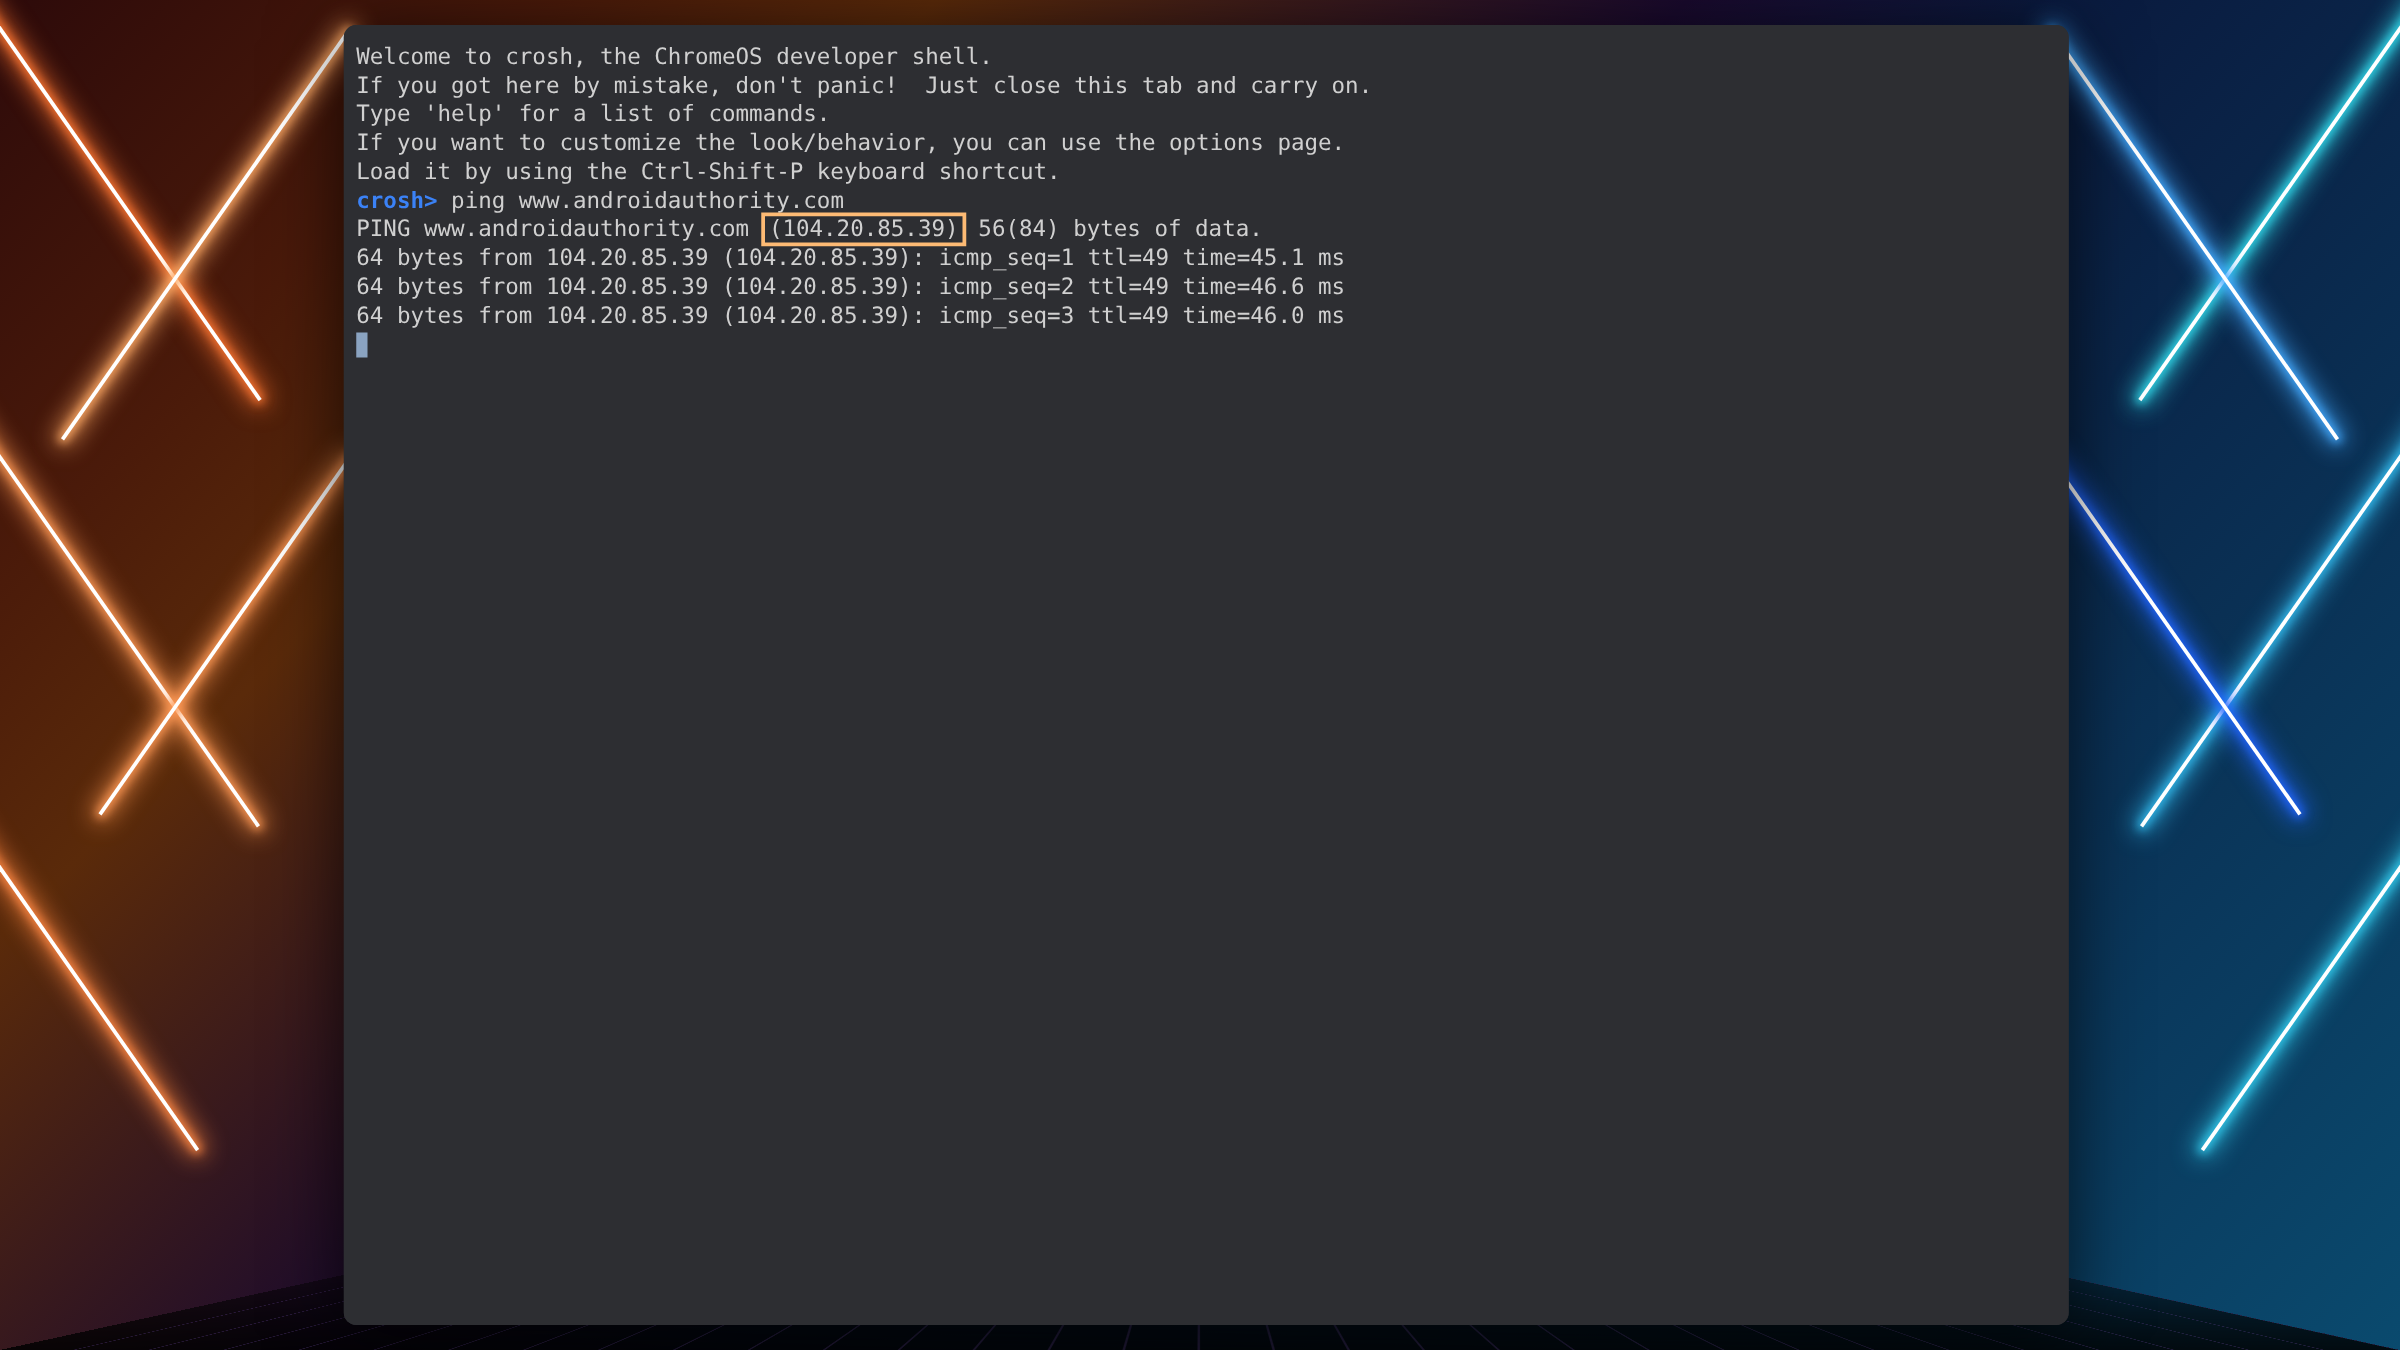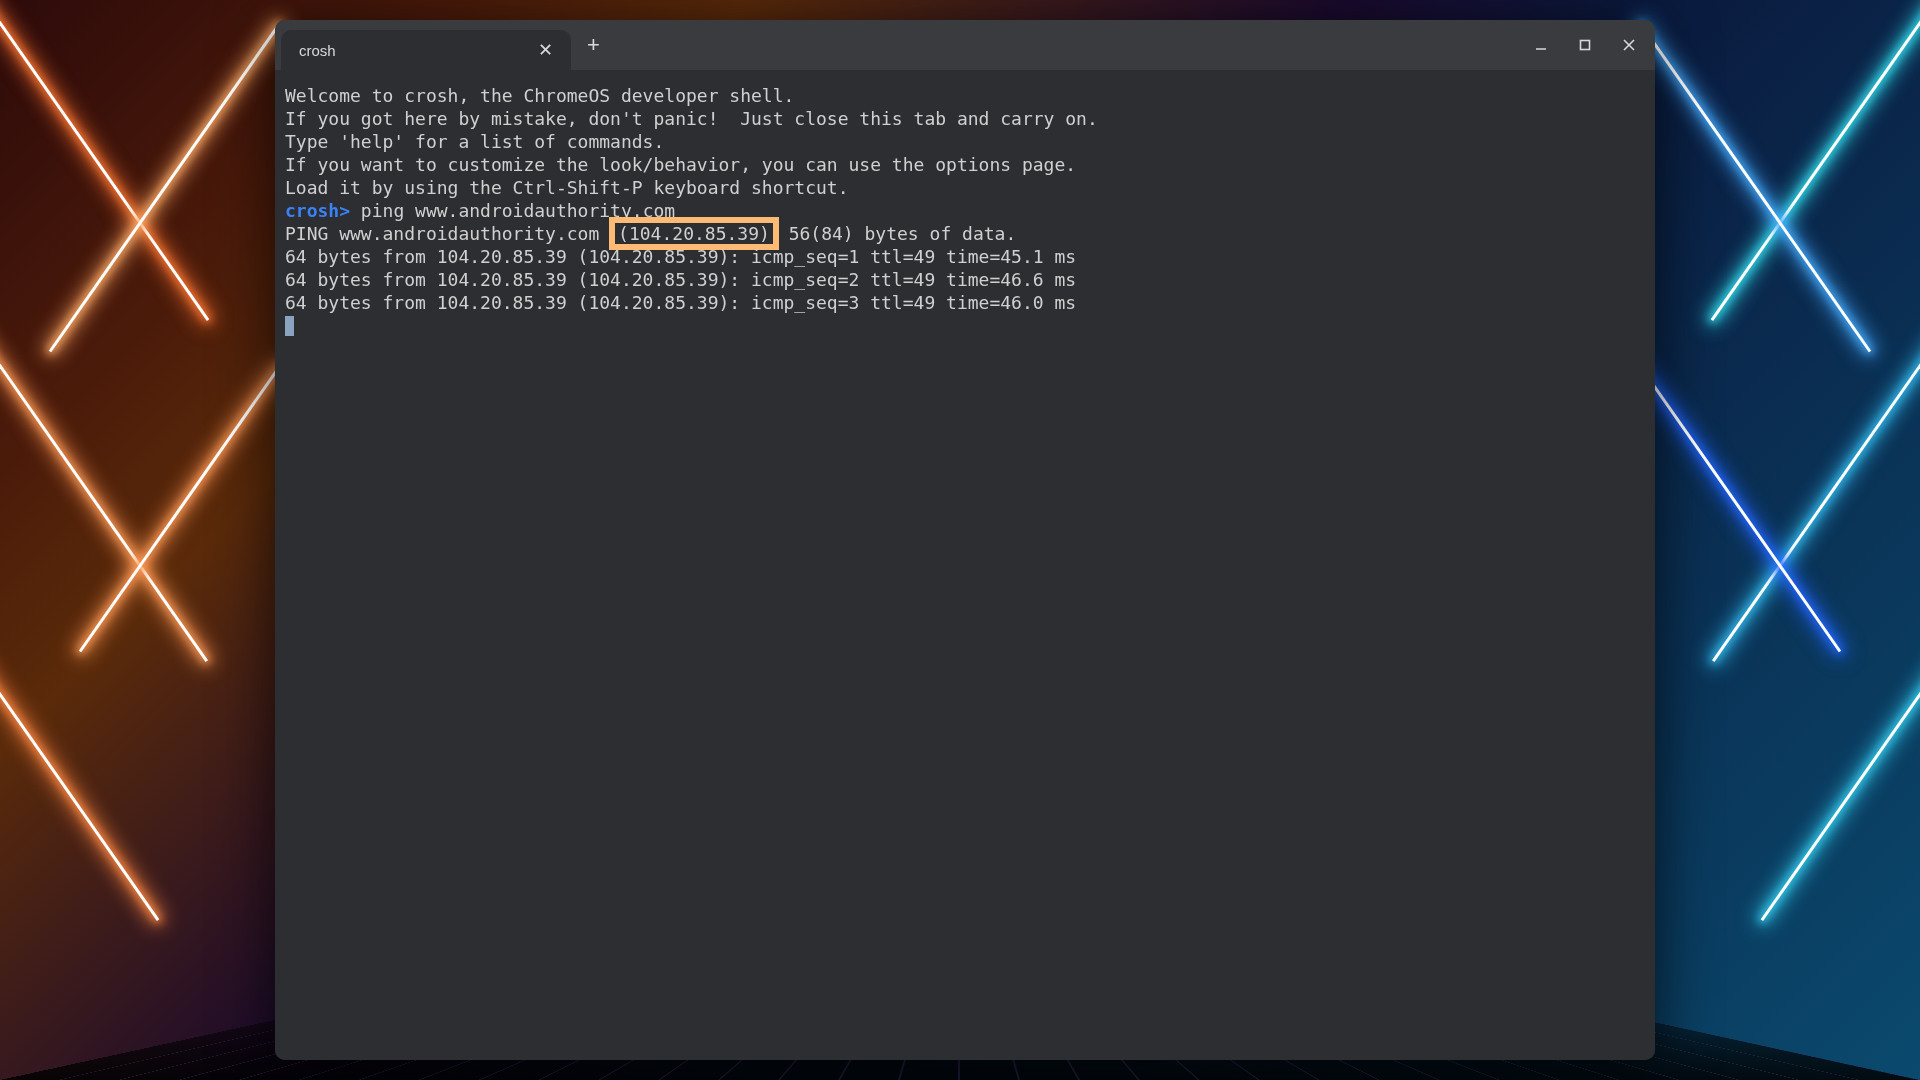--- a/index.html
+++ b/index.html
@@ -147,21 +147,21 @@
       white-space: pre;
       overflow: hidden;
     }
 
     .prompt {
       color: #3b82f6;
       font-weight: bold;
     }
 
     .highlight-box {
-      border: 6px solid #fdba74;
+      border: 3px solid #fdba74;
       padding: 0px 3px;
       margin: 0 -1px;
     }
 
     .cursor-block {
       display: inline-block;
       width: 9px;
       height: 20px;
       background: #8aa3c1;
       vertical-align: text-bottom;
@@ -182,39 +182,15 @@
   <div class="neon-line nr1"></div>
 
   <div class="neon-line nr3"></div>
   <div class="neon-line nr4"></div>
   <div class="neon-line nr5"></div>
   <div class="neon-line nr6"></div>
   <div class="floor"></div>
 </div>
 
 <div class="window">
-  <div class="titlebar">
-    <div class="tab">
-      <span class="tab-title">crosh</span>
-      <span class="tab-close">✕</span>
-    </div>
-    <div class="new-tab">+</div>
-    <div class="spacer"></div>
-    <div class="winbtn">
-      <svg viewBox="0 0 14 14">
-          <line x1="2" y1="11" x2="12" y2="11" stroke="#d8d8d8" stroke-width="1.6"></line>
-        </svg>
-    </div>
-    <div class="winbtn">
-      <svg viewBox="0 0 14 14">
-          <rect x="2.5" y="2.5" width="9" height="9" fill="none" stroke="#d8d8d8" stroke-width="1.6"></rect>
-        </svg>
-    </div>
-    <div class="winbtn">
-      <svg viewBox="0 0 14 14">
-          <line x1="2" y1="2" x2="12" y2="12" stroke="#d8d8d8" stroke-width="1.6"></line>
-          <line x1="12" y1="2" x2="2" y2="12" stroke="#d8d8d8" stroke-width="1.6"></line>
-        </svg>
-    </div>
-  </div>
 
   <div class="term"><span id="welcome-block"><span class="term-line">Welcome to crosh, the ChromeOS developer shell.</span><span class="term-line"></span><span class="term-line">If you got here by mistake, don't panic!  Just close this tab and carry on.</span><span class="term-line"></span><span class="term-line">Type 'help' for a list of commands.</span><span class="term-line"></span><span class="term-line">If you want to customize the look/behavior, you can use the options page.</span><span class="term-line">Load it by using the Ctrl-Shift-P keyboard shortcut.</span><span class="term-line"></span></span><span class="term-line"><span class="prompt">crosh&gt;</span><span> ping www.androidauthority.com</span></span><span class="term-line"><span>PING www.androidauthority.com </span><span class="highlight-box">(104.20.85.39)</span><span> 56(84) bytes of data.</span></span><span id="replies-block"><span class="term-line">64 bytes from 104.20.85.39 (104.20.85.39): icmp_seq=1 ttl=49 time=45.1 ms</span><span class="term-line">64 bytes from 104.20.85.39 (104.20.85.39): icmp_seq=2 ttl=49 time=46.6 ms</span><span class="term-line">64 bytes from 104.20.85.39 (104.20.85.39): icmp_seq=3 ttl=49 time=46.0 ms</span></span><span class="term-line"><span class="cursor-block"></span></span></div>
 </div>
 
 </body></html>

